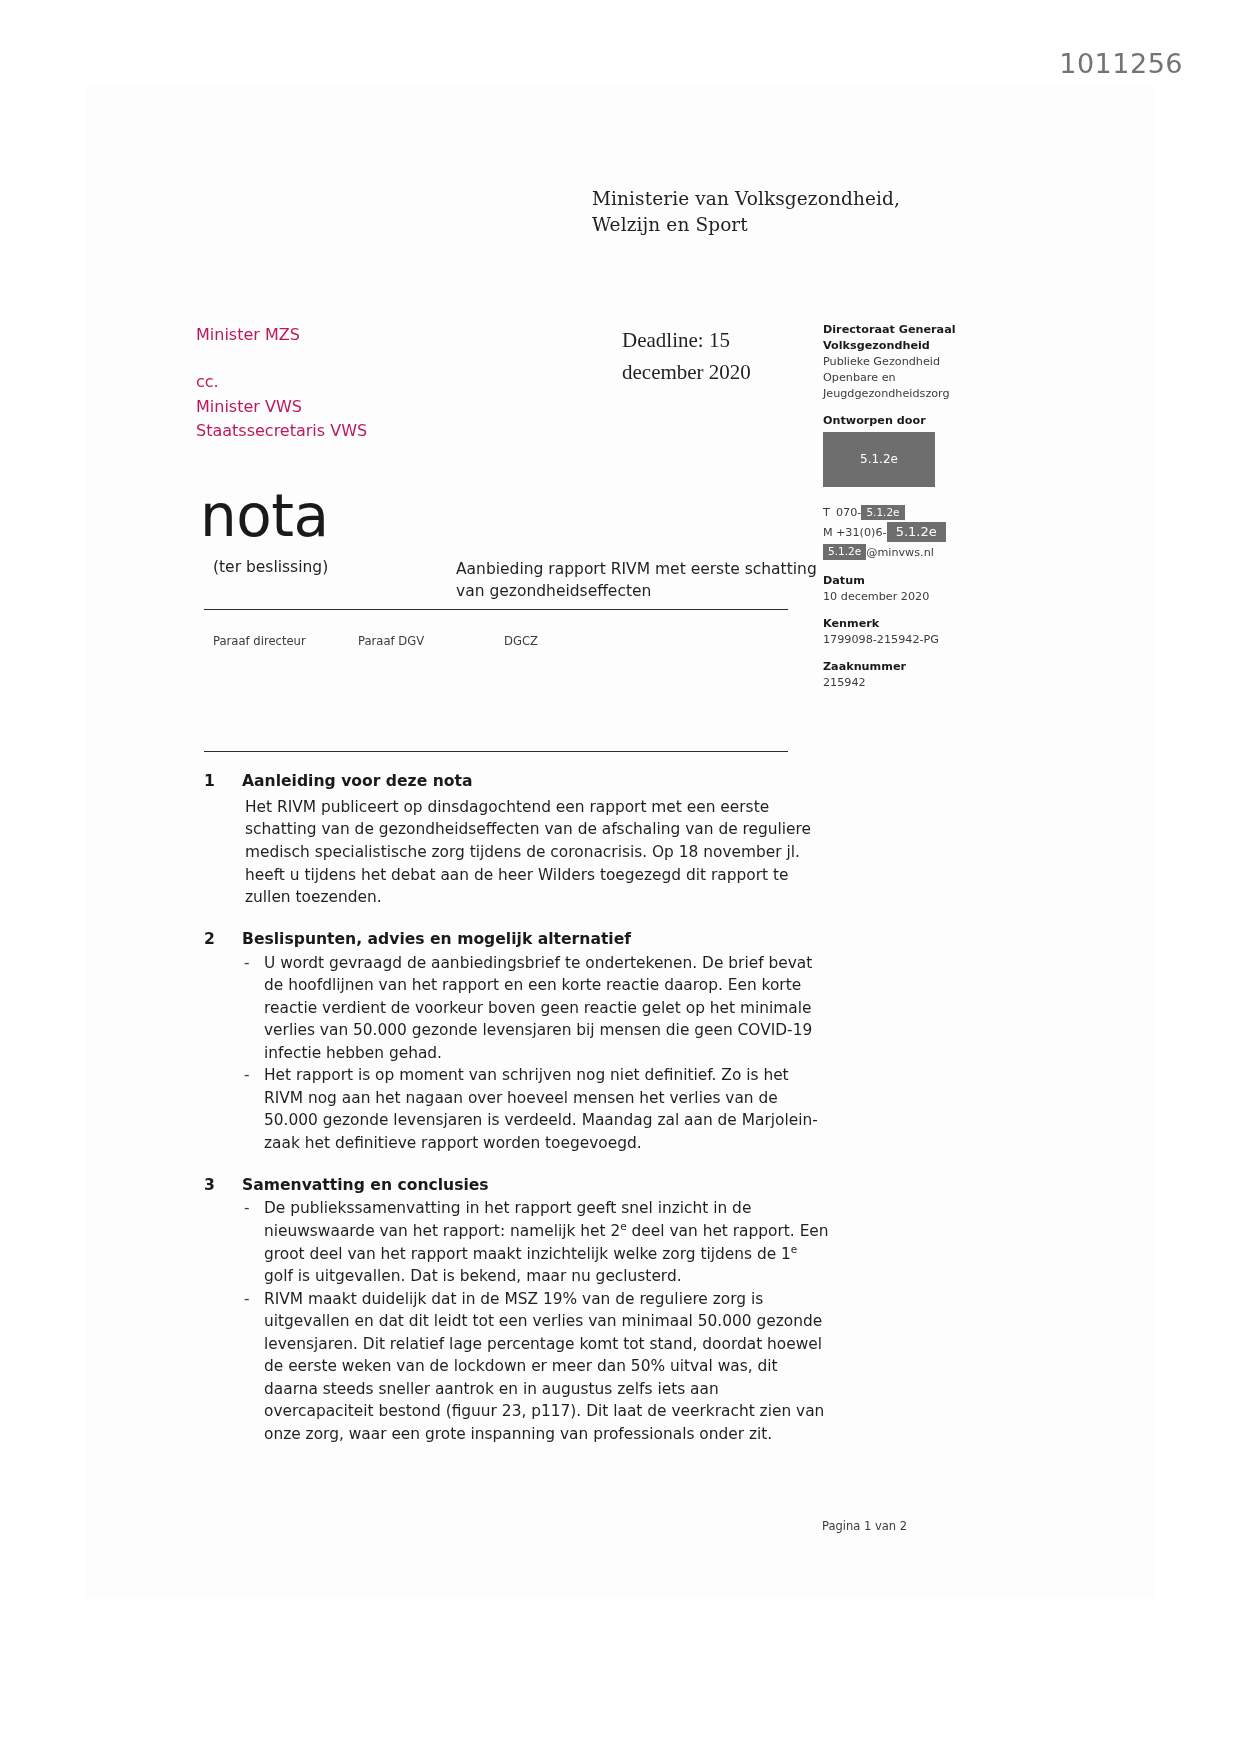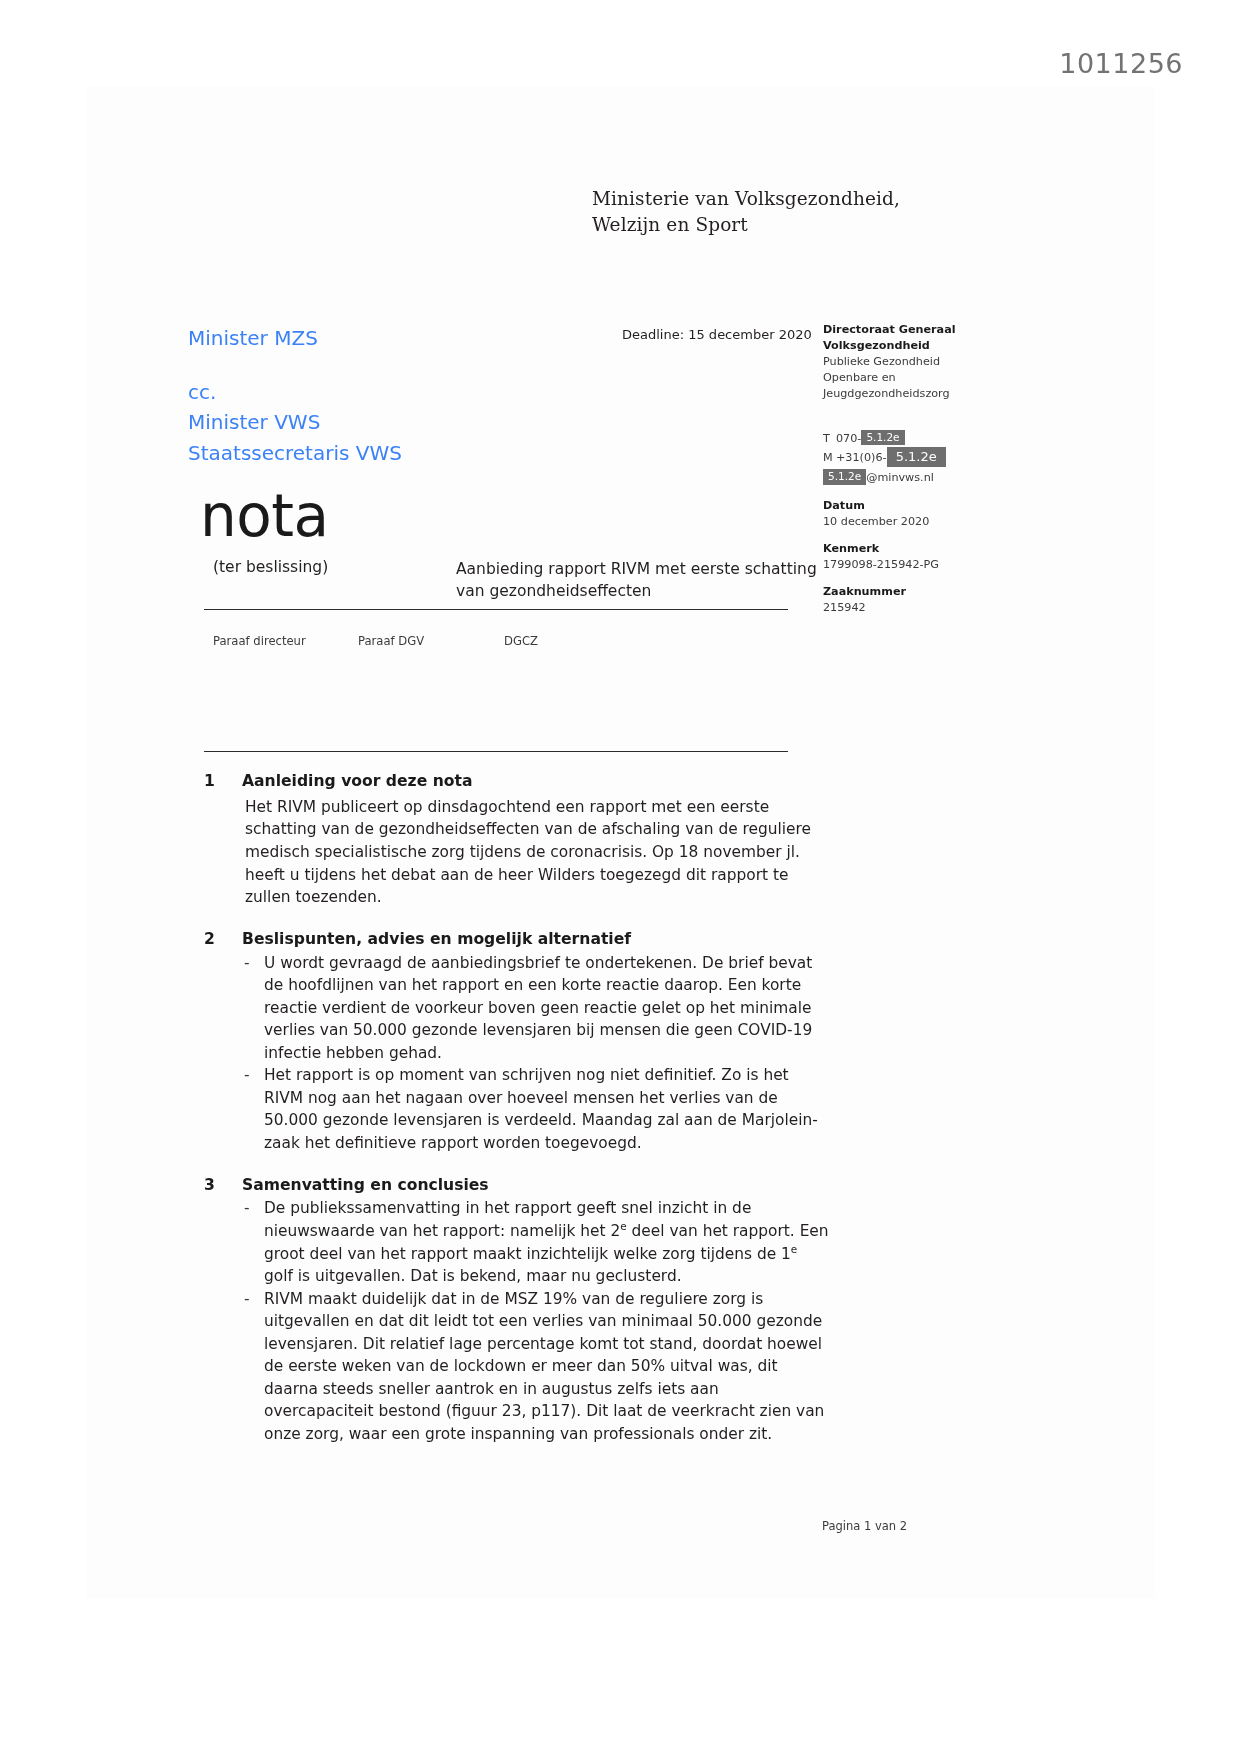--- a/index.html
+++ b/index.html
@@ -47,37 +47,38 @@
     font-size: 18.5px;
     line-height: 1.42;
     color: #231f20;
     letter-spacing: 0.1px;
   }
   .ministry div { white-space: nowrap; }
 
   
   .recipients {
     position: absolute;
-    left: 188px;
+    left: 196px;
     top: 323px;
-    font-size: 20px;
+    font-size: 16px;
     line-height: 1.53;
-    color: #3b82f6;
+    color: #be185d;
   }
   .recipients .gap { height: 23px; }
 
   
   .deadline {
     position: absolute;
     left: 622px;
     top: 325px;
     width: 190px;
-    font-size: 13px;
+    font-size: 21px;
     line-height: 1.5;
     color: #231f20;
+    font-family: Liberation Serif, serif;
   }
 
   
   .meta {
     position: absolute;
     left: 823px;
     top: 322px;
     width: 135px;
     font-size: 11.2px;
     line-height: 1.42;
@@ -271,20 +272,24 @@
   <div class="block">
     <div class="b">Directoraat Generaal</div>
     <div class="b">Volksgezondheid</div>
     <div>Publieke Gezondheid</div>
     <div>Openbare en</div>
     <div>Jeugdgezondheidszorg</div>
   </div>
 
   <div class="spacer"></div>
 
+  <div class="block">
+    <div class="b">Ontworpen door</div>
+    <div class="redact redact-big">5.1.2e</div>
+  </div>
 
   <div class="contact-lines">
     <div>
       <span class="lbl">T</span><span>070-</span><span class="redact redact-inline">5.1.2e</span>
     </div>
     <div>
       <span class="lbl">M</span><span>+31(0)6-</span><span class="redact redact-inline wide">5.1.2e</span>
     </div>
     <div>
       <span class="redact redact-inline">5.1.2e</span><span>@minvws.nl</span>

